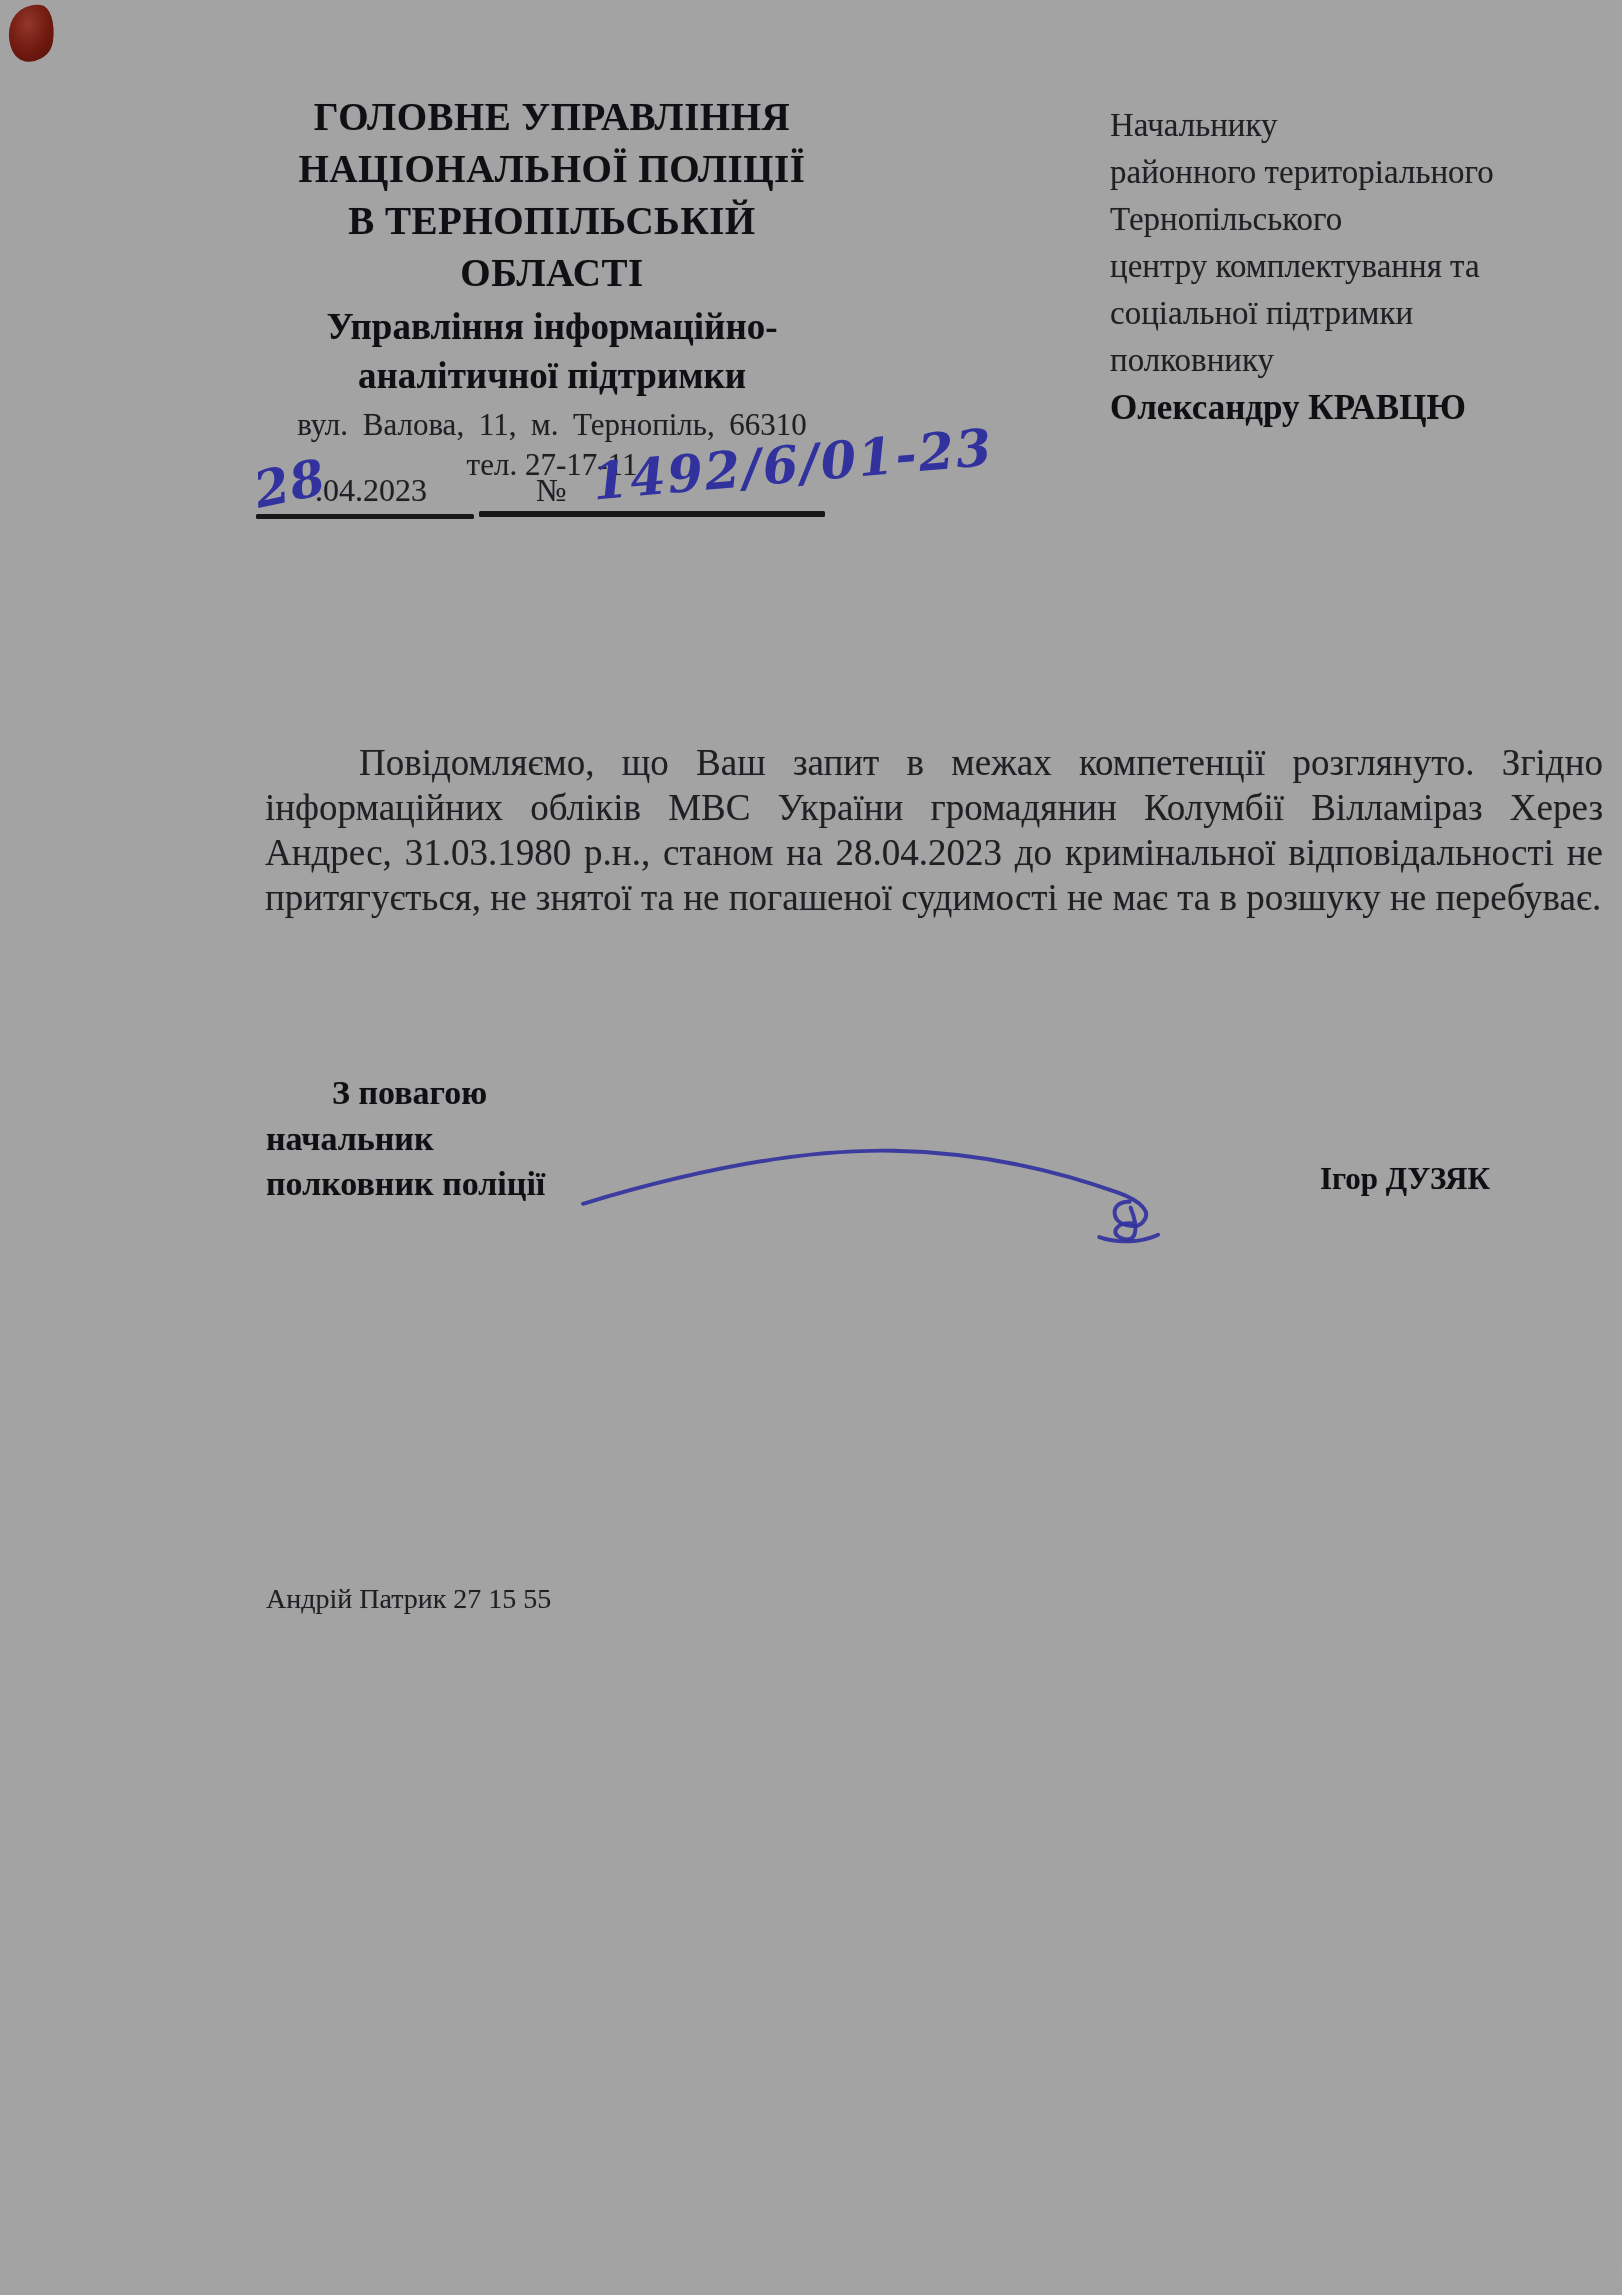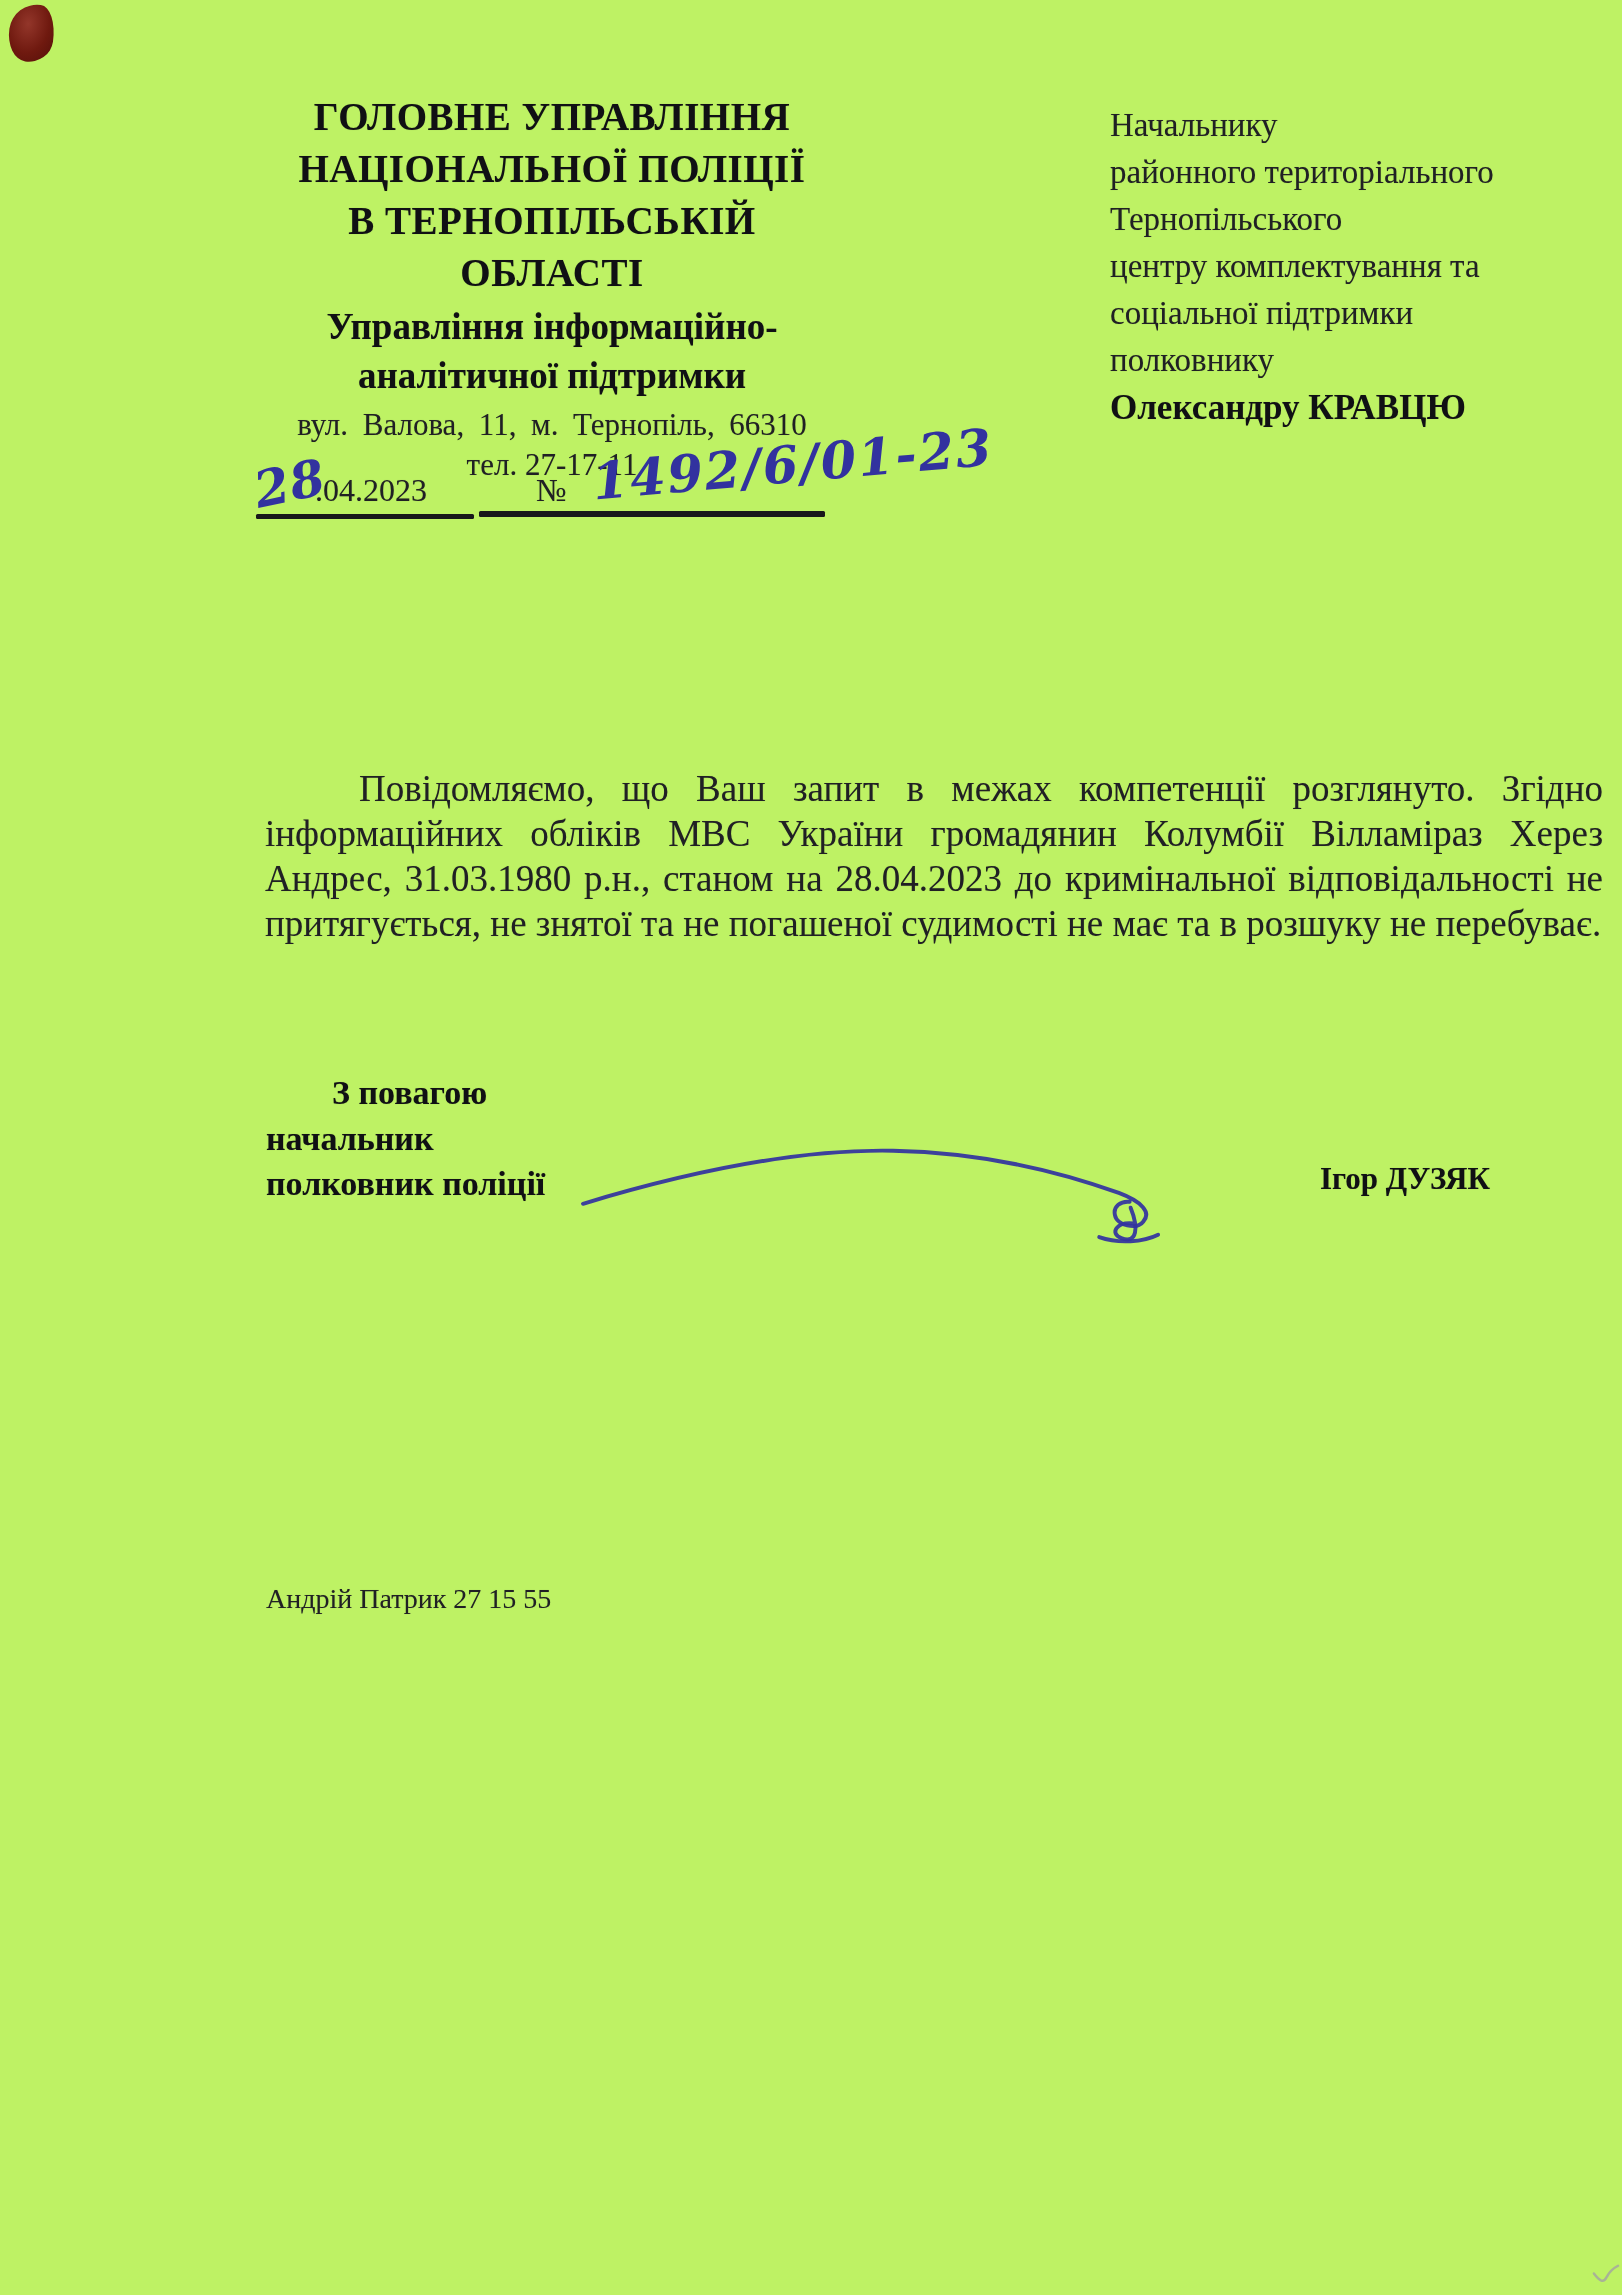--- a/index.html
+++ b/index.html
@@ -1,21 +1,21 @@
 <!DOCTYPE html>
 <html style="--ink: #202024; --ink_bold: #101014; --pen: #32329f; --rule: #18181a; --artifact_red: #6f190f; --artifact_gray: #a3a3a3;font-size:7.9px"><head>
 <meta charset="utf-8">
 <style>
   :root{
     --ink:#202024; --ink_bold:#101014; --pen:#32329f;
     --rule:#18181a; --artifact_red:#6f190f; --artifact_gray:#a3a3a3;
   }
   html,body{margin:0;padding:0;background:#e8e8e8;}
   .page{
-    position:relative; width:1623px; height:2295px; background:#bef264;
+    position:relative; width:1623px; height:2295px; background:#a3a3a3;
     font-family:"Liberation Serif","DejaVu Serif",serif; color:var(--ink);
     overflow:hidden;
   }
   .abs{position:absolute;}
   .soft{text-shadow:0 0 1px rgba(25,25,30,.22);}
   
   .sender{left:265px; top:91px; width:574px; text-align:center;}
   .org-line{font-size:39px; font-weight:bold; line-height:52px; color:var(--ink_bold); letter-spacing:0.5px;}
   .dept-line{font-size:37px; font-weight:bold; line-height:49px; color:var(--ink_bold);}
   .dept-wrap{margin-top:2.9px;}
@@ -30,21 +30,21 @@
   .hand-day{left:254px; top:454px; font-size:50px; transform:rotate(-12deg); letter-spacing:1px;}
   .printed-date{left:315px; top:472px; font-size:32px;}
   .number-sign{left:536px; top:472px; font-size:32px;}
   .hand-number{left:592px; top:434px; font-size:51px; transform:rotate(-5deg); letter-spacing:2px; white-space:nowrap;}
   .rule{background:var(--rule); border-radius:1.5px;}
   .rule-a{left:256px; top:514px; width:218px; height:4.9px;}
   .rule-b{left:479px; top:511px; width:346px; height:6.4px;}
   .reply-ref{left:264px; top:524px; font-size:32px; border-bottom:2.9px solid #2a2a2e; padding:0 7.9px 4.9px 0;}
   
   .salutation{left:669px; top:677px; font-size:36px; font-weight:bold; font-style:italic; color:var(--ink_bold); letter-spacing:0.5px; white-space:nowrap;}
-  .body-par{left:265px; top:766px; width:1338px; margin:0; font-size:37px; line-height:45px;
+  .body-par{left:265px; top:740px; width:1338px; margin:0; font-size:37px; line-height:45px;
             text-align:justify; text-indent:94px;}
   
   .closing-line{font-size:34px; font-weight:bold; color:var(--ink_bold); white-space:nowrap;}
   .closing{left:332px; top:1074px;}
   .title1{left:266px; top:1120px;}
   .title2{left:266px; top:1165px;}
   .sig-name{left:1320px; top:1161px; font-size:31px; font-weight:bold; color:var(--ink_bold); white-space:nowrap;}
   .signature-svg{left:530px; top:1134px;}
   .signature-svg path{fill:none; stroke:var(--pen); stroke-width:8; stroke-linecap:round; opacity:.92;}
   

